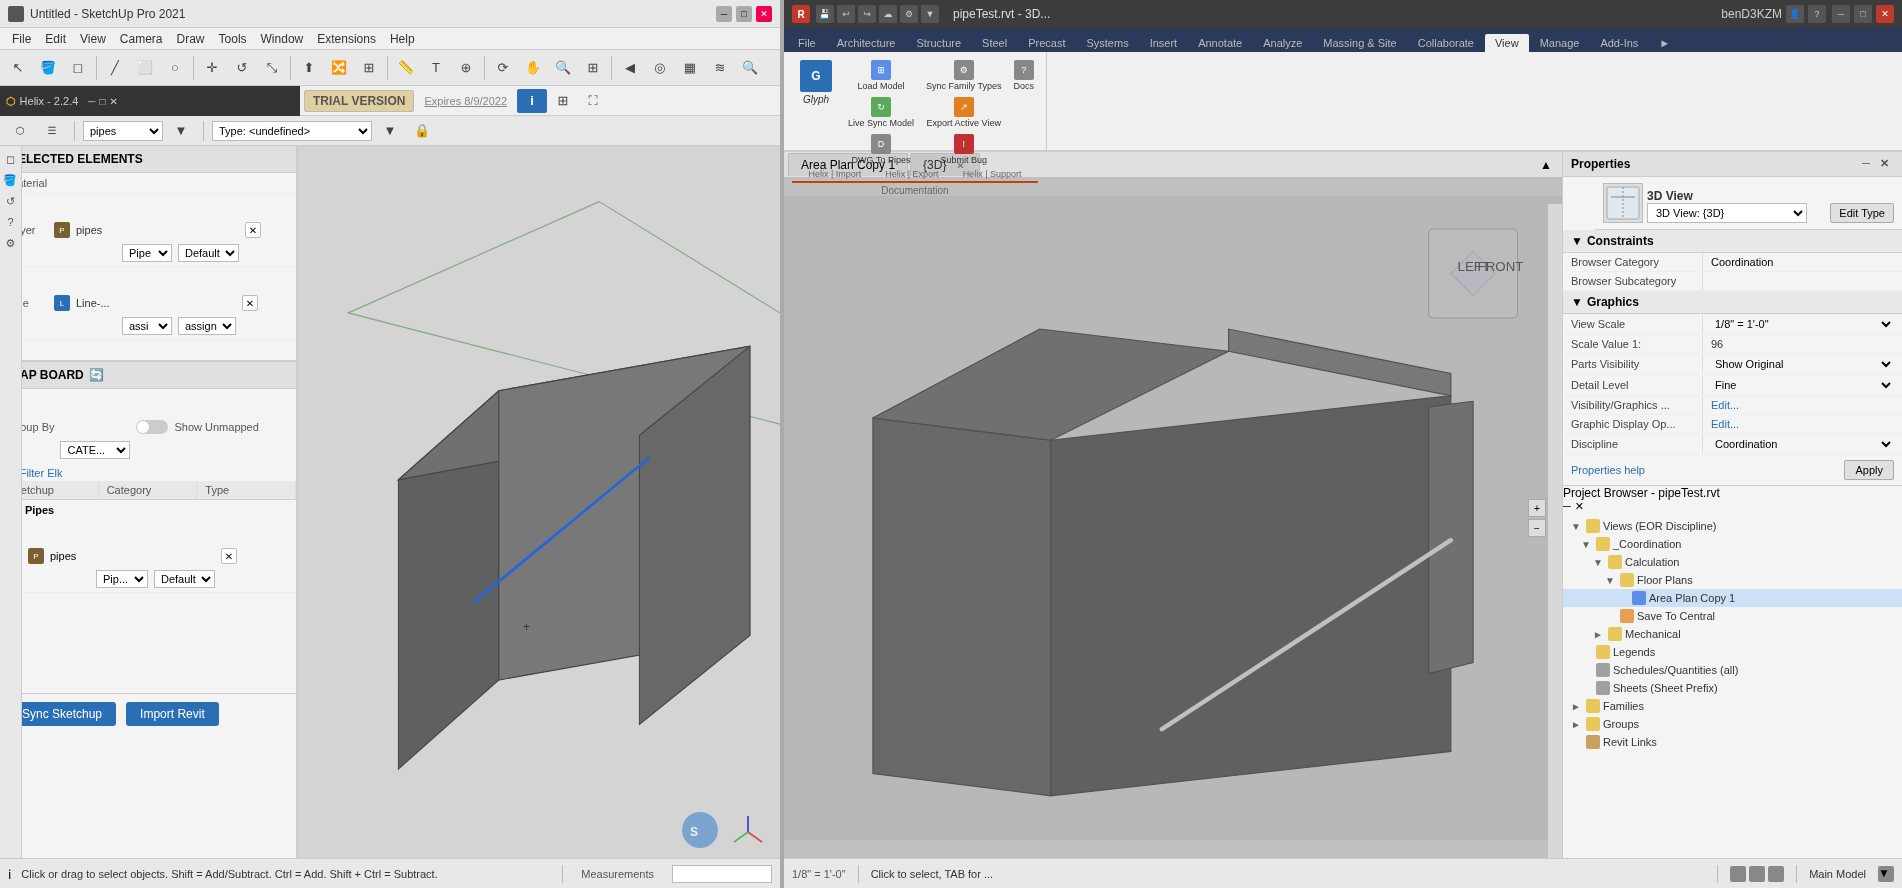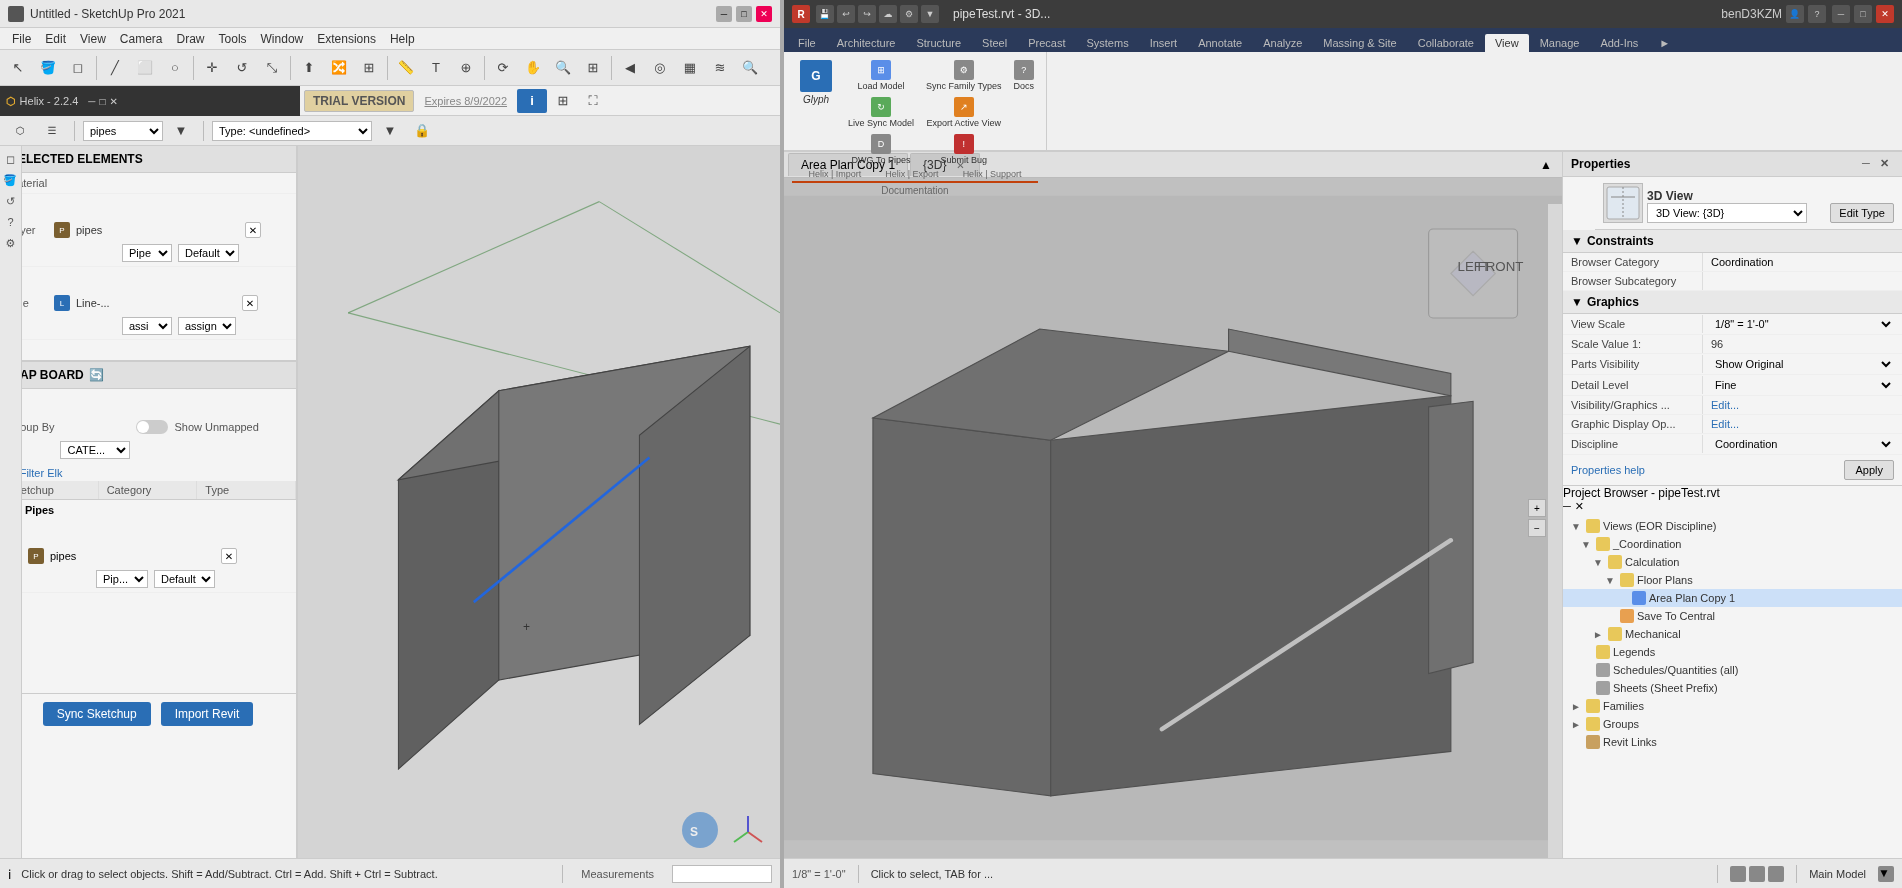--- a/index.html
+++ b/index.html
@@ -500,21 +500,21 @@
       <option>Pip...</option>
     </select>
     <select class="small">
       <option>Default</option>
     </select>
     <button class="del-btn">✕</button>
   </div>
 
   <div style="height: 100px;"></div>
 
-  <div style="position:sticky; bottom:0; background:#f4f4f4; border-top:1px solid #ccc; display:flex; justify-content:center; gap:10px; padding:8px; width:100%;">
+  <div style="position:sticky; bottom:0; background:#f4f4f4; border-top:1px solid #ccc; display:flex; gap:10px; padding:8px; width:100%;">
     <button class="btn-blue">Sync Sketchup</button>
     <button class="btn-blue">Import Revit</button>
   </div>
 </div>
 
 <div id="su-canvas">
   <svg viewBox="0 0 480 640" preserveAspectRatio="none">
 
     <rect width="480" height="640" fill="#d4d4d4"></rect>
 

